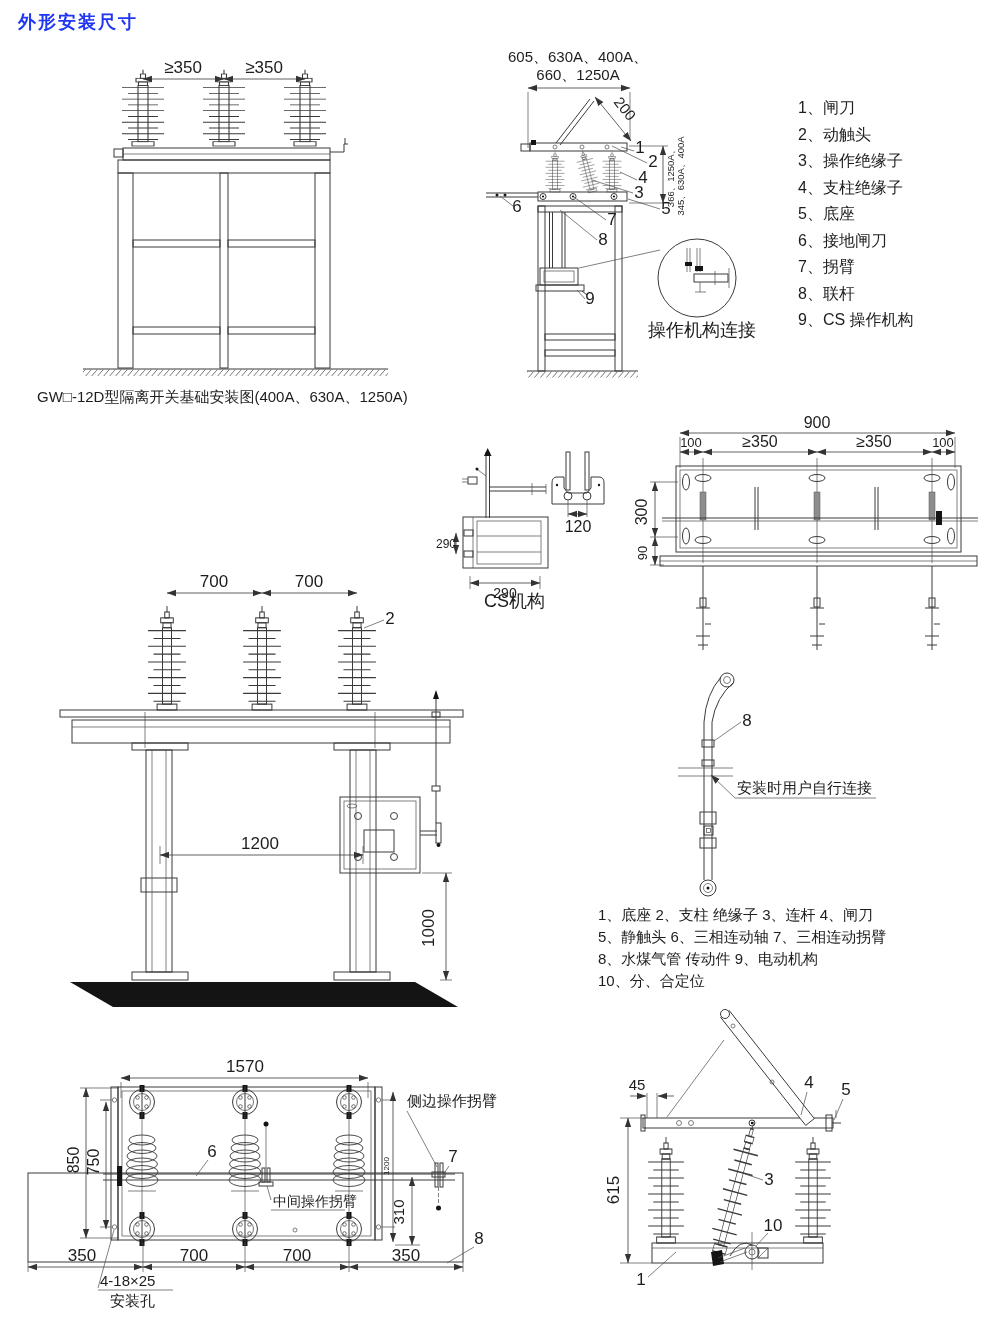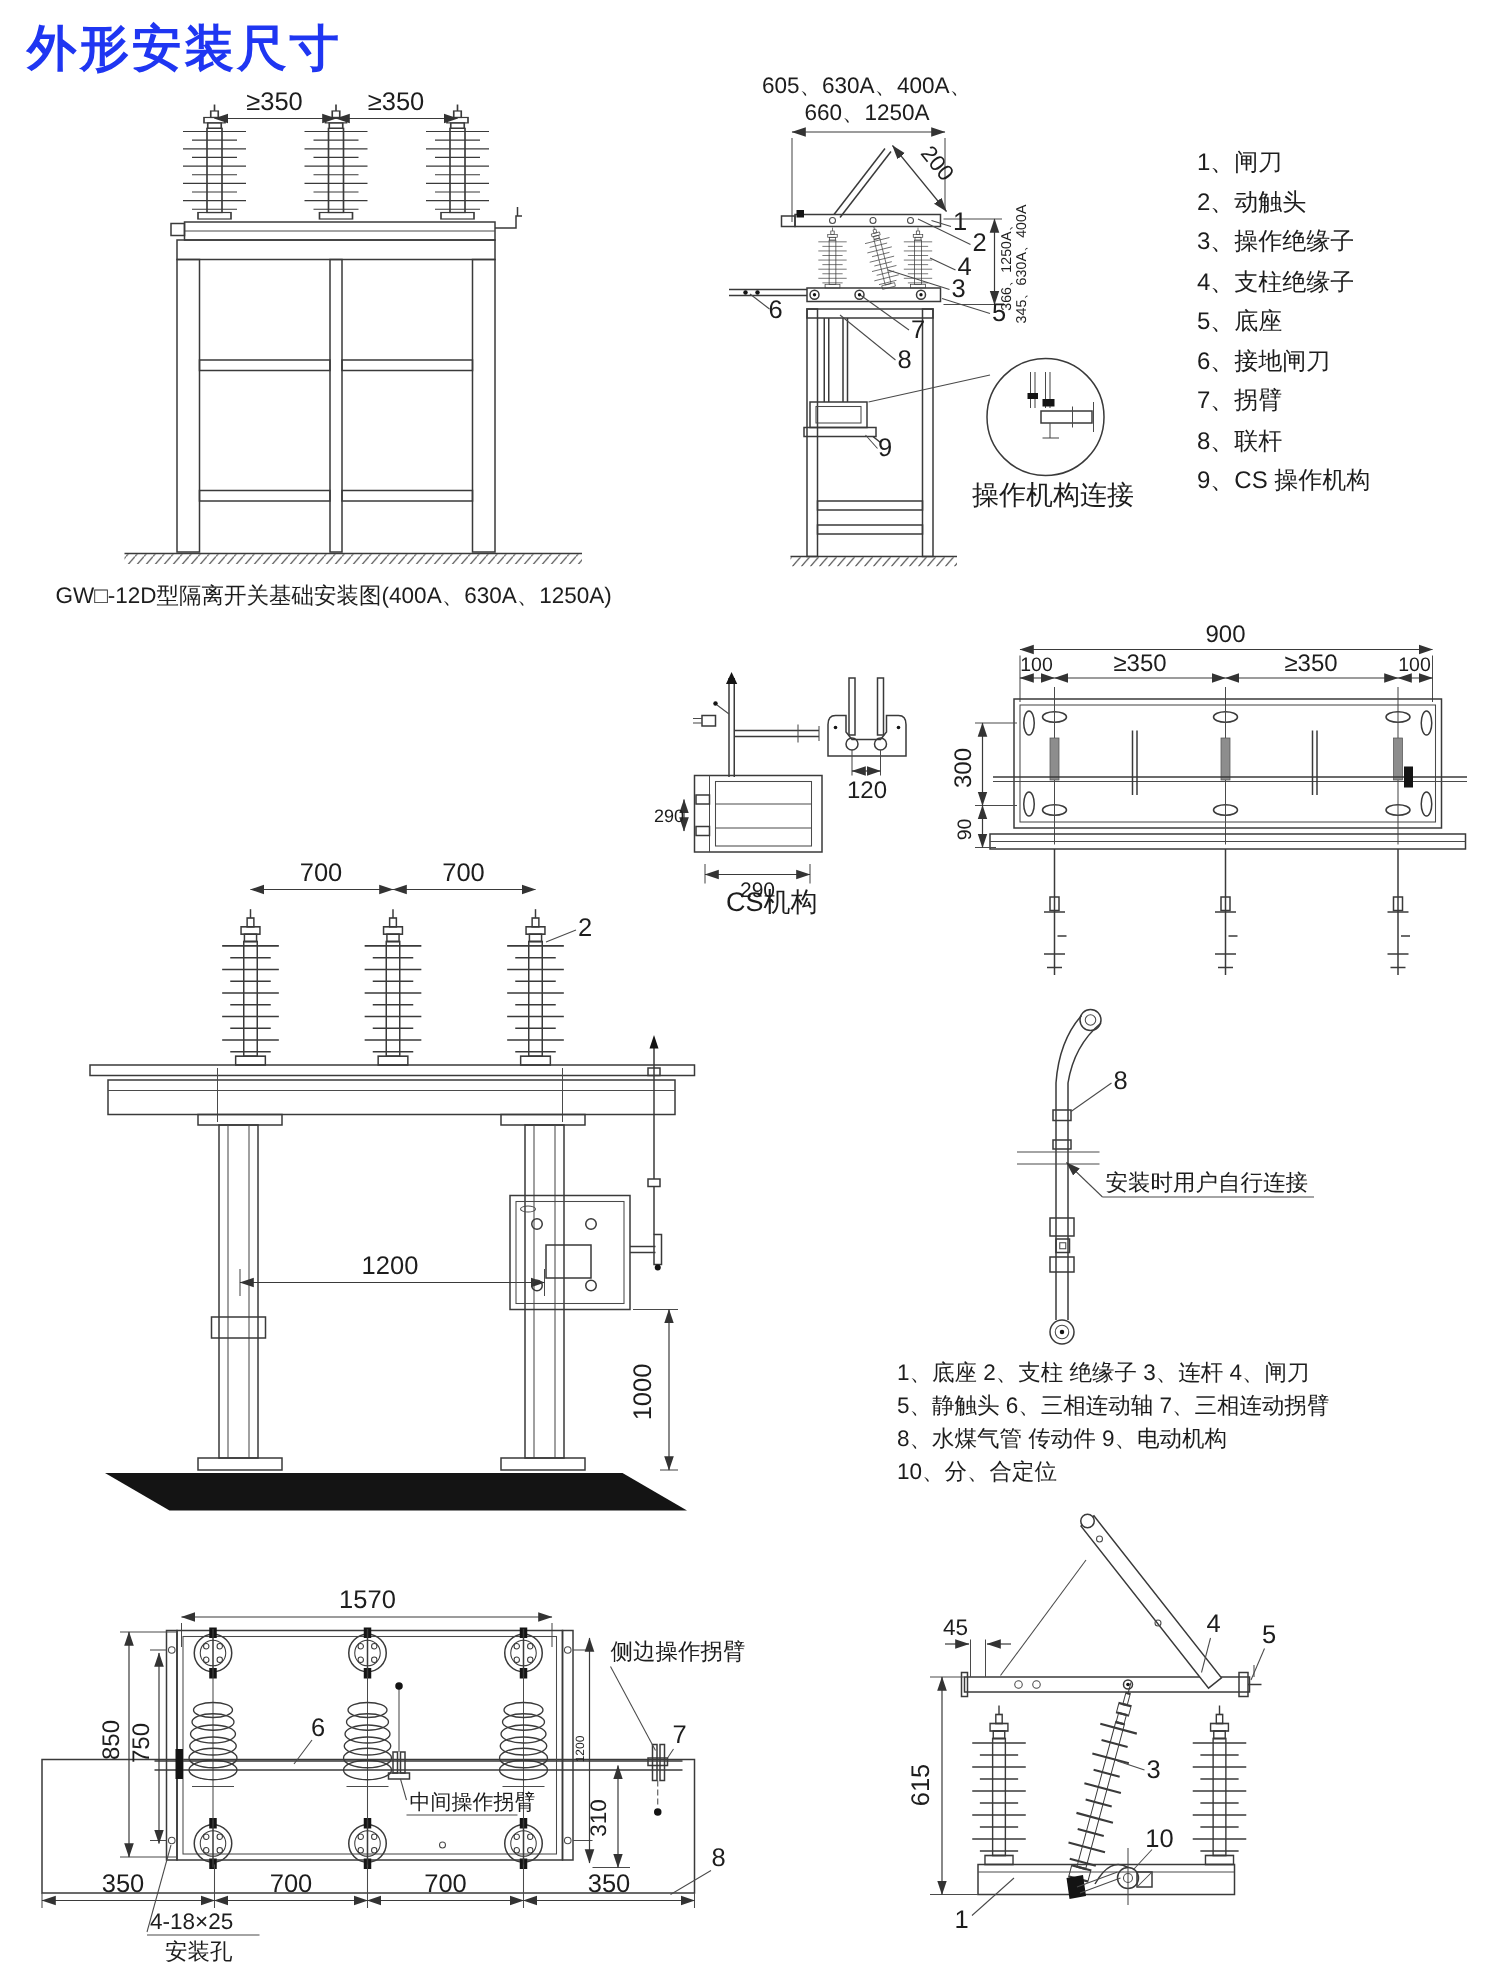--- a/index.html
+++ b/index.html
@@ -1,18 +1,18 @@
 <!DOCTYPE html>
 <html><head>
 <meta charset="utf-8">
 <style>
   html,body{margin:0;padding:0;background:#ffffff;}
   #root{position:relative;width:1000px;height:1317px;background:#fff;overflow:hidden;
         font-family:"Liberation Sans",sans-serif;}
-  .page-title{position:absolute;left:18px;top:10px;font-size:33px;font-weight:bold;
+  .page-title{position:absolute;left:18px;top:10px;font-size:18px;font-weight:bold;
         color:#1f36f2;letter-spacing:2px;}
   svg{position:absolute;left:0;top:0;}
   svg text{fill:#1d1d1d;stroke:none;font-family:"Liberation Sans",sans-serif;}
   .ln{stroke:#3a3a3a;stroke-width:1;fill:none;}
   .thin{stroke:#4a4a4a;stroke-width:0.7;fill:none;}
   .dim{stroke:#3a3a3a;stroke-width:0.8;fill:none;}
   .blk{fill:#141414;stroke:none;}
   .wht{fill:#ffffff;}
   .gry{fill:#8d8d8d;stroke:#555;stroke-width:0.5;}
   .f8{font-size:8px;} .f9{font-size:9.5px;} .f12{font-size:12px;} .f13{font-size:13px;}

